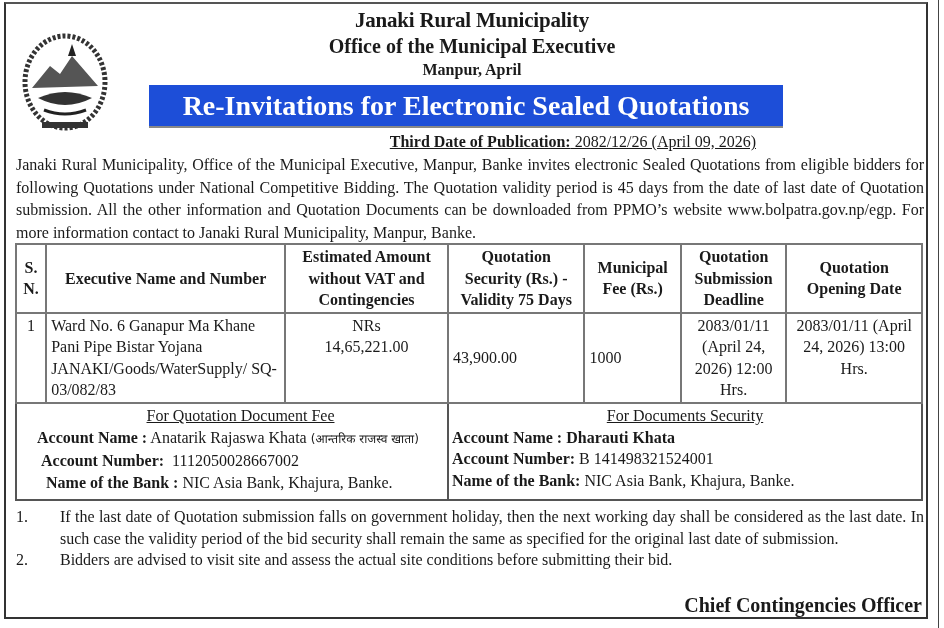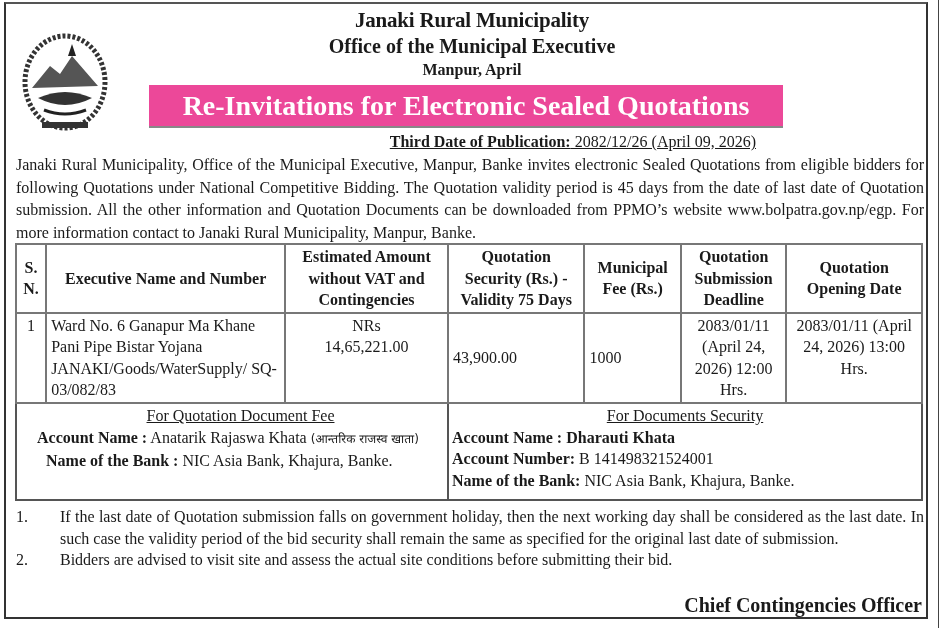--- a/index.html
+++ b/index.html
@@ -7,21 +7,21 @@
          font-family:"Liberation Serif", "DejaVu Serif", serif; color:#1a1a1a; }
   .frame { position:absolute; left:4px; top:2px; width:924px; height:617px;
            border:2px solid #333; border-top-color:#555; box-sizing:border-box; }
   .outer-line { position:absolute; left:938px; top:0; width:1px; height:628px; background:#444; }
   .emblem { position:absolute; left:20px; top:26px; width:90px; height:112px; }
   .hdr { position:absolute; left:0; width:944px; text-align:center; }
   .h1 { top:8px; font-size:21px; font-weight:bold; letter-spacing:-0.2px; }
   .h2 { top:35px; font-size:20px; font-weight:bold; }
   .h3 { top:61px; font-size:16px; font-weight:bold; }
   .banner { position:absolute; left:149px; top:85px; width:634px; height:41px;
-            background:#ec4899; color:#fff; font-weight:bold; font-size:28px;
+            background:#1d4ed8; color:#fff; font-weight:bold; font-size:28px;
             text-align:center; line-height:41px; border-bottom:2px solid #888; }
   .pubdate { position:absolute; left:0; width:756px; top:133px; text-align:right; font-size:16px; }
   .pubdate .lbl { font-weight:bold; text-decoration:underline; }
   .pubdate .val { text-decoration:underline; }
   .intro { position:absolute; left:16px; top:154px; width:908px; font-size:16px;
            line-height:22.5px; text-align:justify; }
   table.q { position:absolute; left:15px; top:243px; width:908px; border-collapse:collapse;
             font-size:16px; }
   table.q th, table.q td { border:2px solid #777; padding:1px 4px; vertical-align:middle; }
   table.q th { font-weight:bold; text-align:center; line-height:21.5px; }
@@ -101,20 +101,21 @@
       <td class="c">2083/01/11 (April 24, 2026) 12:00 Hrs.</td>
       <td class="c">2083/01/11 (April 24, 2026) 13:00 Hrs.</td>
     </tr>
   </tbody>
 </table>
 
 <div class="acct">
   <div class="col left">
     <div class="ttl">For Quotation Document Fee</div>
     <div><span class="b">Account Name :</span><span> Anatarik Rajaswa Khata </span><span class="dev">(आन्तरिक राजस्व खाता)</span></div>
+    <div style="padding-left:4px"><span class="b">Account Number:</span><span style="white-space:pre">  1112050028667002</span></div>
     <div style="padding-left:9px"><span class="b">Name of the Bank :</span><span> NIC Asia Bank, Khajura, Banke.</span></div>
   </div>
   <div class="col right">
     <div class="ttl">For Documents Security</div>
     <div class="b">Account Name : Dharauti Khata</div>
     <div><span class="b">Account Number:</span><span> B 141498321524001</span></div>
     <div><span class="b">Name of the Bank:</span><span> NIC Asia Bank, Khajura, Banke.</span></div>
   </div>
 </div>
 

